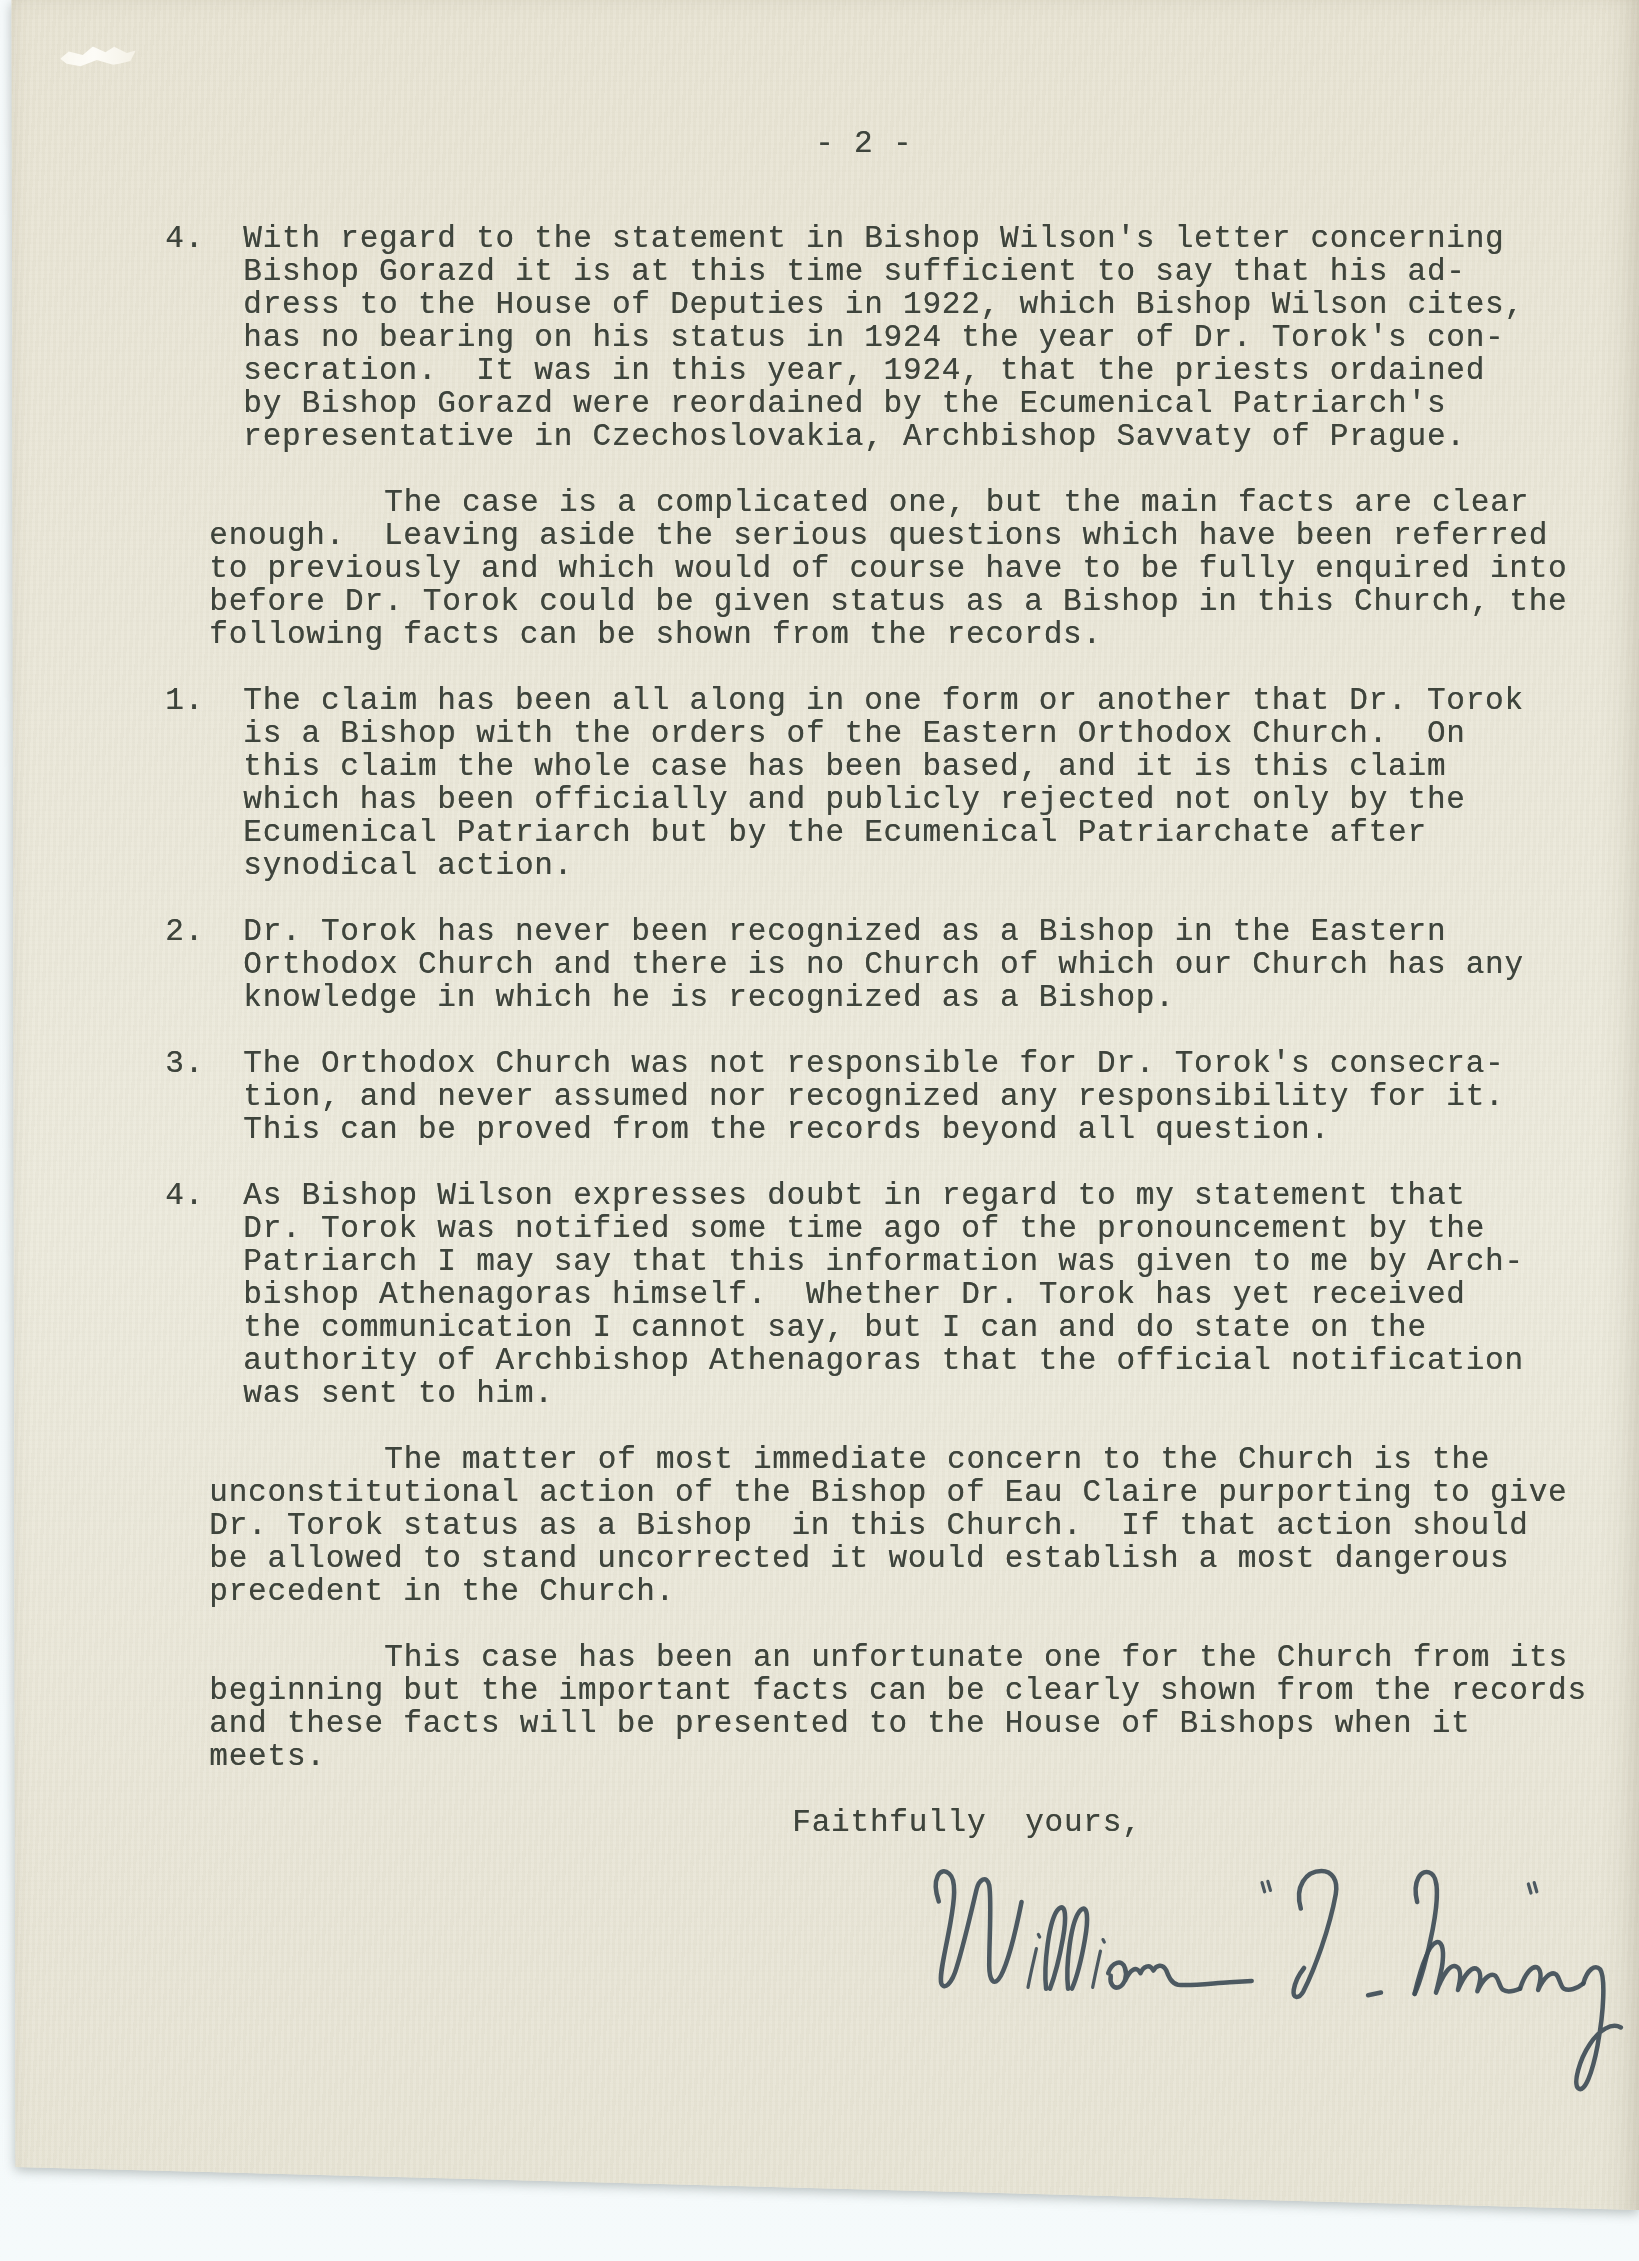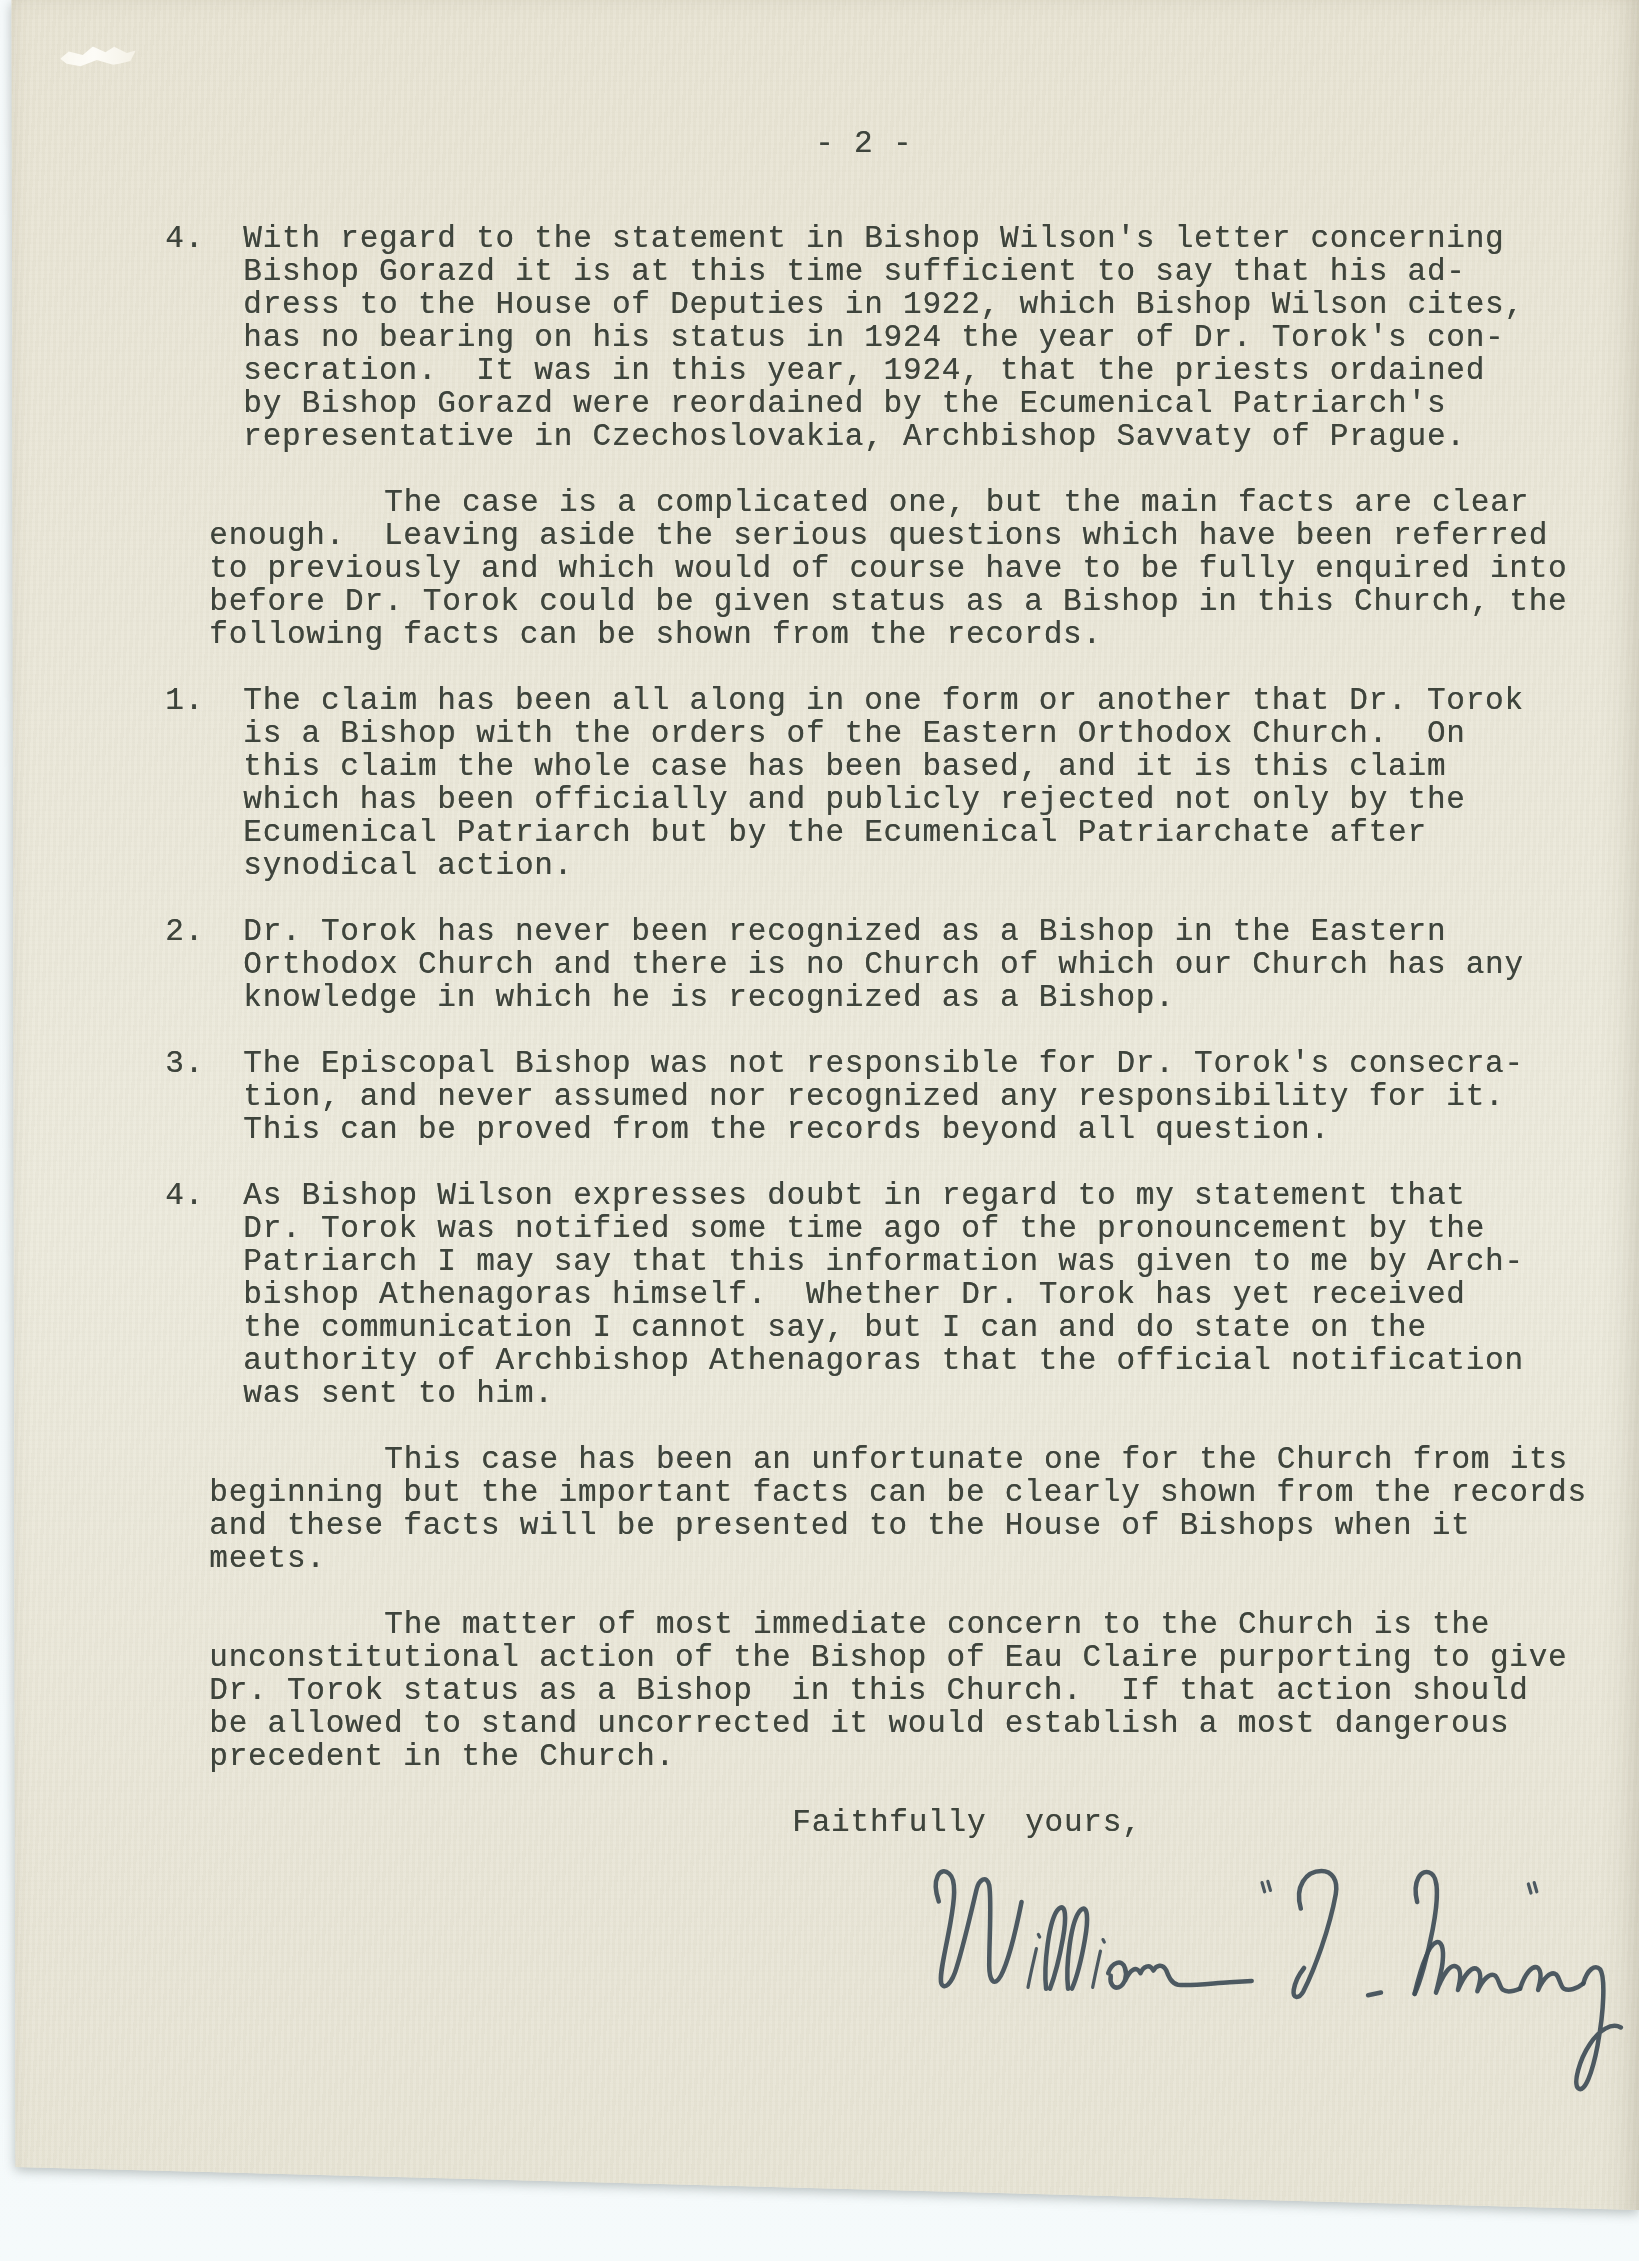--- a/index.html
+++ b/index.html
@@ -99,46 +99,46 @@
 synodical action.</div>
             </div>
             <div class="block numbered">
               <span class="num">2.</span>
               <div class="lines">Dr. Torok has never been recognized as a Bishop in the Eastern
 Orthodox Church and there is no Church of which our Church has any
 knowledge in which he is recognized as a Bishop.</div>
             </div>
             <div class="block numbered">
               <span class="num">3.</span>
-              <div class="lines">The Episcopal Bishop was not responsible for Dr. Torok's consecra-
+              <div class="lines">The Orthodox Church was not responsible for Dr. Torok's consecra-
 tion, and never assumed nor recognized any responsibility for it.
 This can be proved from the records beyond all question.</div>
             </div>
             <div class="block numbered">
               <span class="num">4.</span>
               <div class="lines">As Bishop Wilson expresses doubt in regard to my statement that
 Dr. Torok was notified some time ago of the pronouncement by the
 Patriarch I may say that this information was given to me by Arch-
 bishop Athenagoras himself.  Whether Dr. Torok has yet received
 the communication I cannot say, but I can and do state on the
 authority of Archbishop Athenagoras that the official notification
 was sent to him.</div>
             </div>
             <div class="block paragraph">
-              <div class="lines">This case has been an unfortunate one for the Church from its
-beginning but the important facts can be clearly shown from the records
-and these facts will be presented to the House of Bishops when it
-meets.</div>
-            </div>
-            <div class="block paragraph">
               <div class="lines">The matter of most immediate concern to the Church is the
 unconstitutional action of the Bishop of Eau Claire purporting to give
 Dr. Torok status as a Bishop  in this Church.  If that action should
 be allowed to stand uncorrected it would establish a most dangerous
 precedent in the Church.</div>
+            </div>
+            <div class="block paragraph">
+              <div class="lines">This case has been an unfortunate one for the Church from its
+beginning but the important facts can be clearly shown from the records
+and these facts will be presented to the House of Bishops when it
+meets.</div>
             </div>
           </div>
         <div class="closing">Faithfully  yours,</div>
       </div>
 
       <svg class="signature" width="737" height="278" viewBox="0 0 1140 430" role="img" aria-label="William T. Manning">
 
         <path d="M60,95 C48,60 62,40 76,52 C88,62 84,94 78,128 C70,174 60,210 64,222 C68,232 80,224 88,196 C100,156 110,112 118,78 C122,60 134,54 138,70 C142,94 138,152 138,194 C138,218 146,228 156,210 C170,184 180,136 188,96"></path>
 
         <path class="thin" d="M198,228 C202,206 207,186 211,168"></path>

